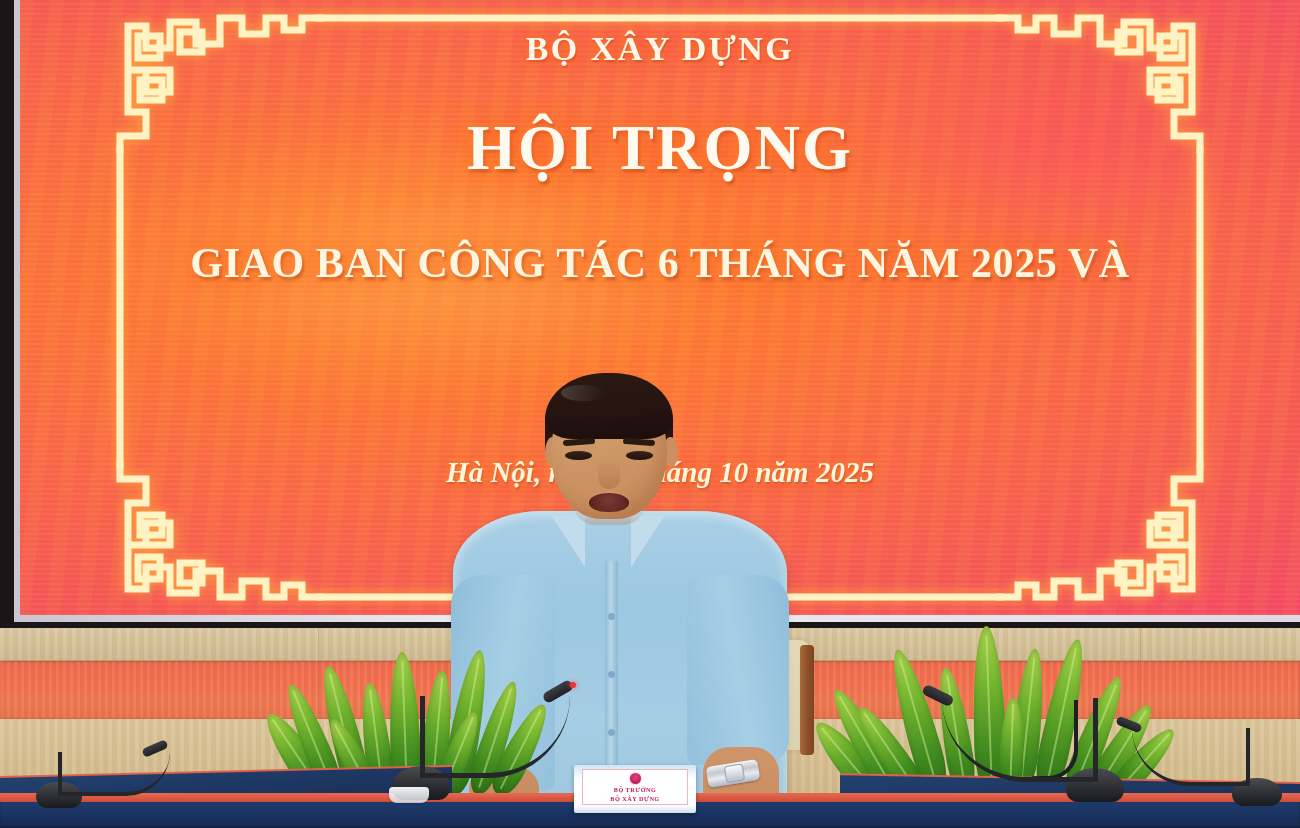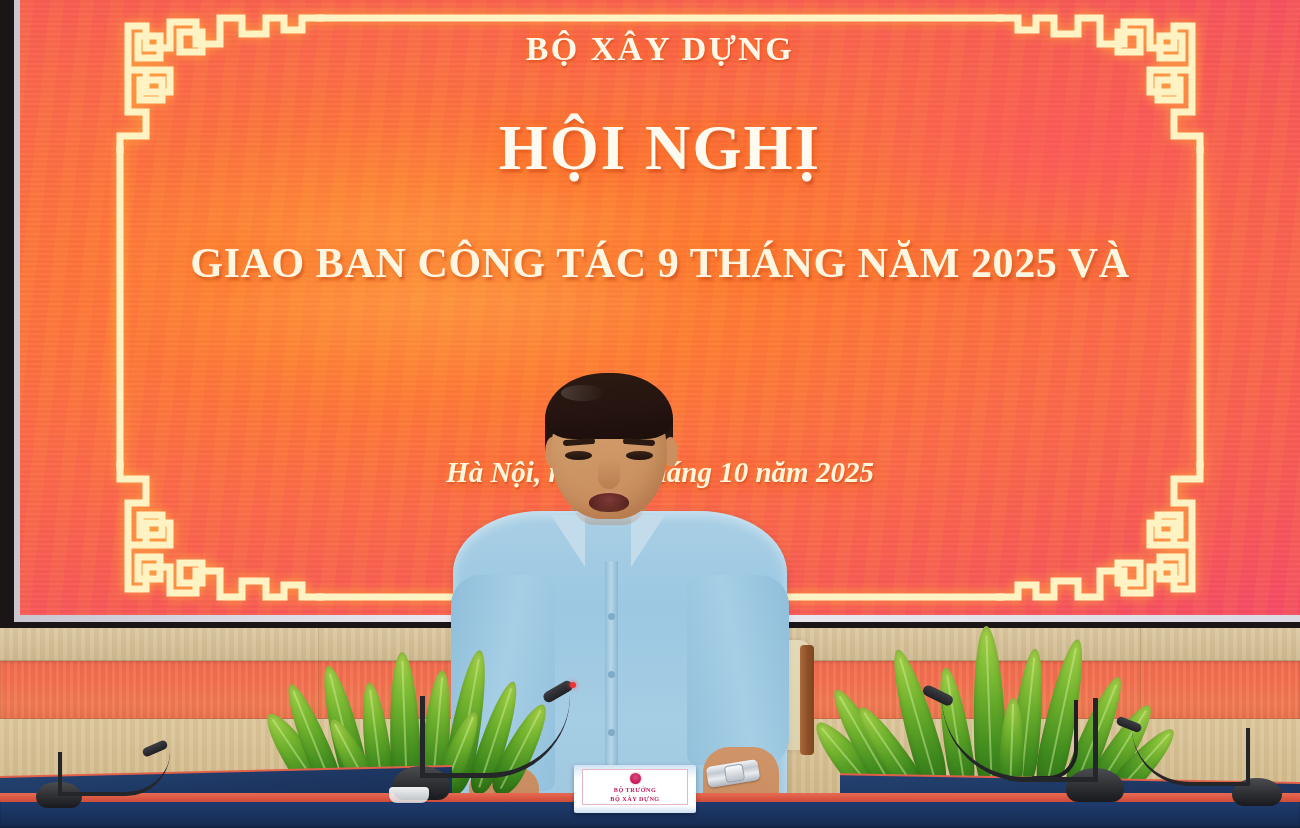--- a/index.html
+++ b/index.html
@@ -385,23 +385,23 @@
                    H1172 V503 H1154 V479 H1180 V465"></path>
           <path d="M1150 579 H1140 V557 H1162 V579 Z"></path>
           <path d="M1112 583 H1098 V563 H1120 V583 Z"></path>
           <path d="M1152 535 H1138 V515 H1160 V535 Z"></path>
         </g>
       </svg>
     </div>
 
     <div class="slide-text">
       <div class="t-org">BỘ XÂY DỰNG</div>
-      <div class="t-hoinghi">HỘI NGHỊ</div>
+      <div class="t-hoinghi">HỘI TRỌNG</div>
       <div class="t-main">
-        <div class="l1">GIAO BAN CÔNG TÁC 9 THÁNG NĂM 2025 VÀ</div>
+        <div class="l1">GIAO BAN CÔNG TÁC 6 THÁNG NĂM 2025 VÀ</div>
       </div>
       <div class="t-date">Hà Nội, ngày ... tháng 10 năm 2025</div>
     </div>
   </div>
 
   <div class="chair"></div>
   <div class="chair-frame"></div>
 
   <div class="person">
     <div class="neck"></div>

